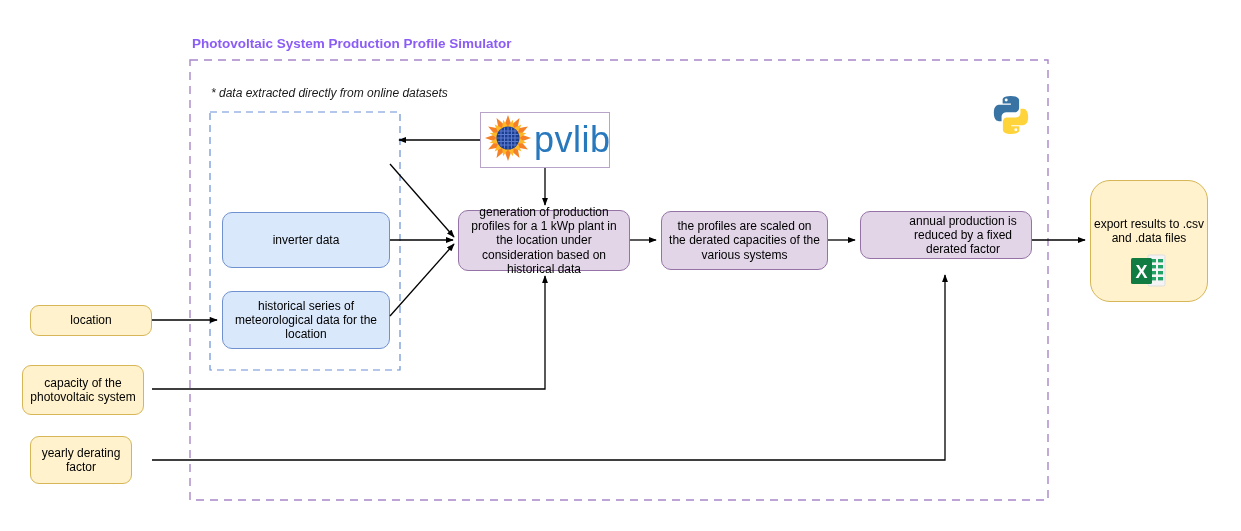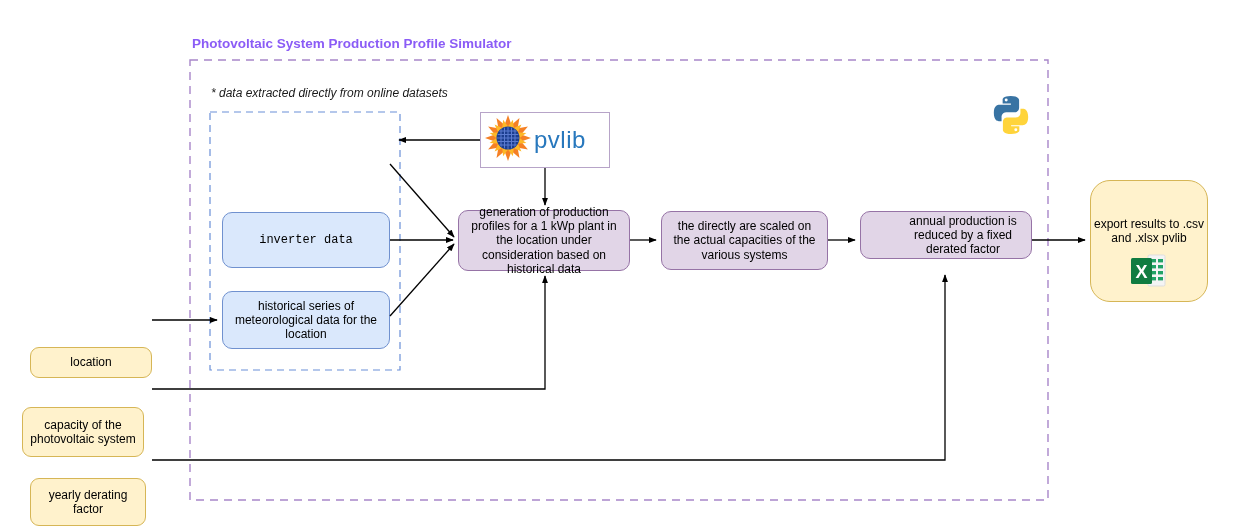--- a/index.html
+++ b/index.html
@@ -4,78 +4,78 @@
 <style>
   html,body{margin:0;padding:0;background:#ffffff;}
   body{font-family:"Liberation Sans","DejaVu Sans",sans-serif;}
   #canvas{position:relative;width:1241px;height:531px;background:#ffffff;overflow:hidden;}
 
   .node{position:absolute;display:flex;align-items:center;justify-content:center;
         text-align:center;font-size:12px;line-height:1.18;color:#000;box-sizing:border-box;
         padding:2px 6px;}
   .blue-node{background:#dae8fc;border:1px solid #7091cf;border-radius:10px;}
   .purple-node{background:#e1d5e7;border:1px solid #9673a6;border-radius:10px;}
-  .yellow-node{background:#fff2cc;border:1px solid #d6b656;border-radius:9px;margin-top:42px;}
+  .yellow-node{background:#fff2cc;border:1px solid #d6b656;border-radius:9px;}
 
   #diagram-title{position:absolute;left:192px;top:36px;font-size:13.5px;font-weight:bold;color:#8b5cf6;}
   #note{position:absolute;left:211px;top:86px;font-size:12px;font-style:italic;color:#1a1a1a;}
 
   #pvlib-box{position:absolute;left:480px;top:112px;width:130px;height:56px;
              background:#ffffff;border:1px solid #b7a4c8;display:flex;align-items:center;
              justify-content:flex-start;padding-left:3px;box-sizing:border-box;}
-  #pvlib-word{font-size:24px;color:#2878bd;margin-left:2px;letter-spacing:0.5px;}
+  #pvlib-word{font-size:36px;color:#2878bd;margin-left:2px;letter-spacing:0.5px;}
 
   #python-logo{position:absolute;left:990px;top:92px;width:42px;height:46px;}
 
   #export-box{position:absolute;left:1090px;top:180px;width:118px;height:122px;
               background:#fff2cc;border:1px solid #d6b656;border-radius:20px;
               display:flex;flex-direction:column;align-items:center;box-sizing:border-box;
               padding-top:36px;font-size:12px;text-align:center;line-height:1.2;}
   #export-box .excel-wrap{margin-top:8px;}
 
   #arrow-layer{position:absolute;left:0;top:0;width:1241px;height:531px;pointer-events:none;}
 </style>
 </head>
 <body>
 
 <div id="canvas">
 
   <div id="diagram-title">Photovoltaic System Production Profile Simulator</div>
 
   <div id="note">* data extracted directly from online datasets</div>
 
-  <div class="node blue-node" style="left:222px;top:212px;width:168px;height:56px;font-family:Liberation Mono, monospace;">
+  <div class="node blue-node" style="left:222px;top:212px;width:168px;height:56px;">
     <span>inverter data</span>
   </div>
   <div class="node blue-node" style="left:222px;top:291px;width:168px;height:58px;">
     <span>historical series of meteorological data for the location</span>
   </div>
 
   <div class="node purple-node" style="left:458px;top:210px;width:172px;height:61px;">
     <span>generation of production profiles for a 1 kWp plant in the location under consideration based on historical data</span>
   </div>
   <div class="node purple-node" style="left:661px;top:211px;width:167px;height:59px;">
-    <span>the directly are scaled on the actual capacities of the various systems</span>
+    <span>the profiles are scaled on the derated capacities of the various systems</span>
   </div>
   <div class="node purple-node" style="left:860px;top:211px;width:172px;height:48px;padding-left:40px;">
     <span>annual production is reduced by a fixed derated factor</span>
   </div>
 
   <div class="node yellow-node" style="left:30px;top:305px;width:122px;height:31px;">
     <span>location</span>
   </div>
   <div class="node yellow-node" style="left:22px;top:365px;width:122px;height:50px;align-items:center;">
     <span>capacity of the photovoltaic system</span>
   </div>
-  <div class="node yellow-node" style="left:30px;top:436px;width:116px;height:48px;">
+  <div class="node yellow-node" style="left:30px;top:436px;width:102px;height:48px;">
     <span>yearly derating factor</span>
   </div>
 
   <div id="export-box">
-    <span>export results to .csv and .xlsx pvlib</span>
+    <span>export results to .csv and .data files</span>
     <span class="excel-wrap">
       <svg width="38" height="34" viewBox="0 0 38 34">
         <rect x="18" y="1" width="17" height="31" rx="1.5" fill="#f4f4f4" stroke="#dddddd"></rect>
         <g fill="#21a366">
           <rect x="21" y="5" width="5" height="3.4"></rect>
             <rect x="28" y="5" width="5" height="3.4"></rect>
           <rect x="21" y="11" width="5" height="3.4"></rect>
             <rect x="28" y="11" width="5" height="3.4"></rect>
           <rect x="21" y="17" width="5" height="3.4"></rect>
             <rect x="28" y="17" width="5" height="3.4"></rect>

